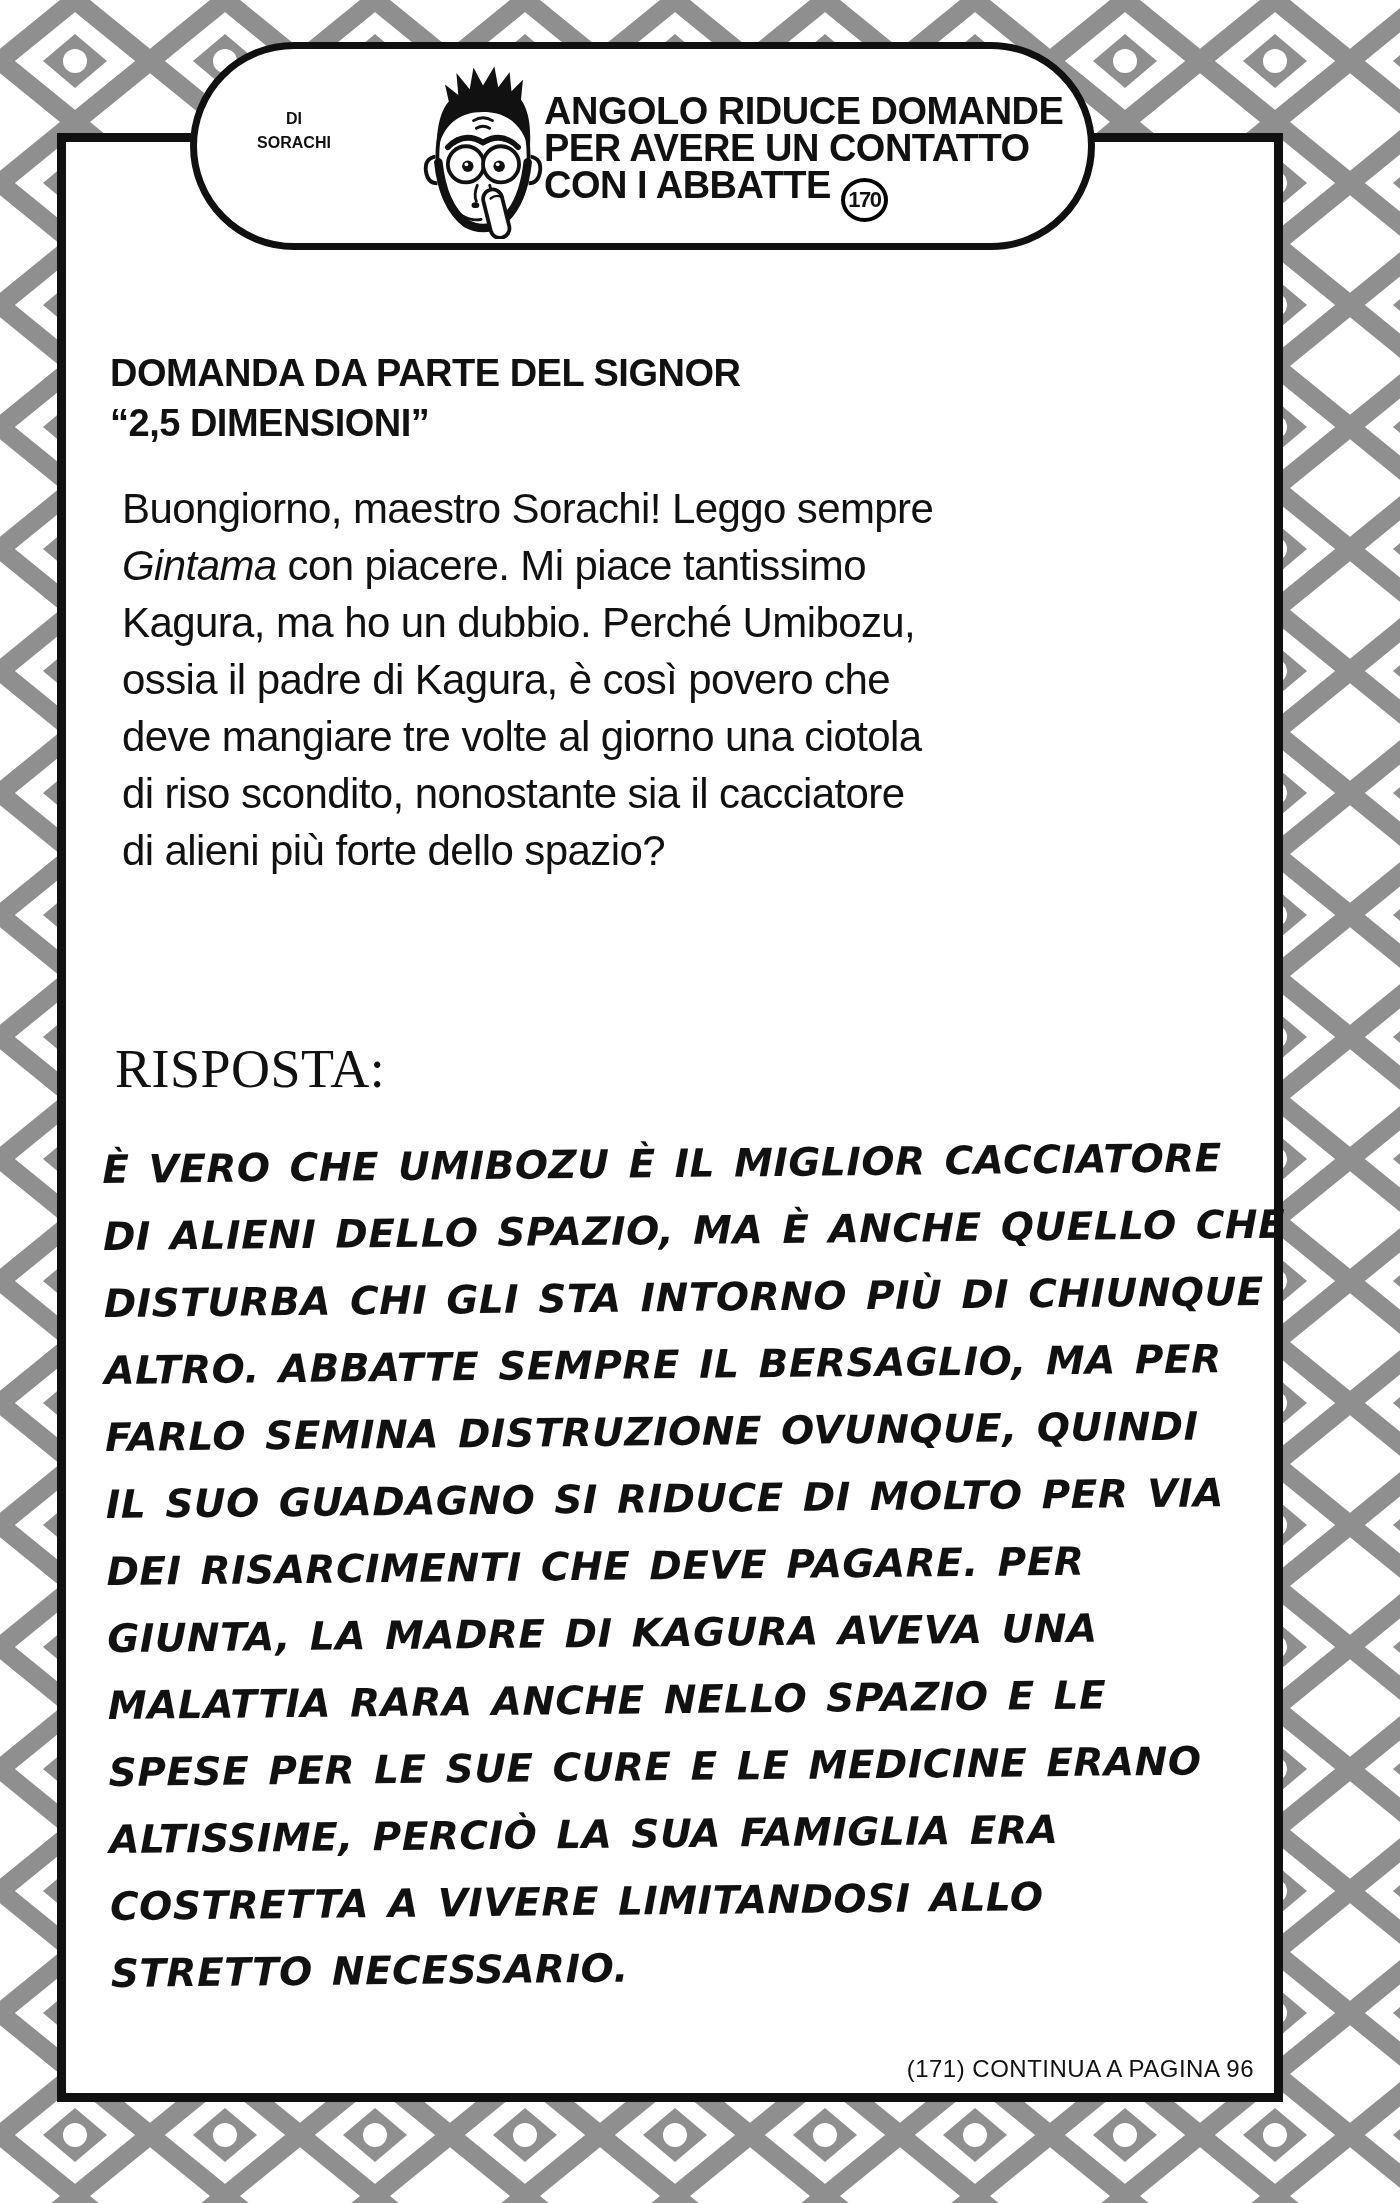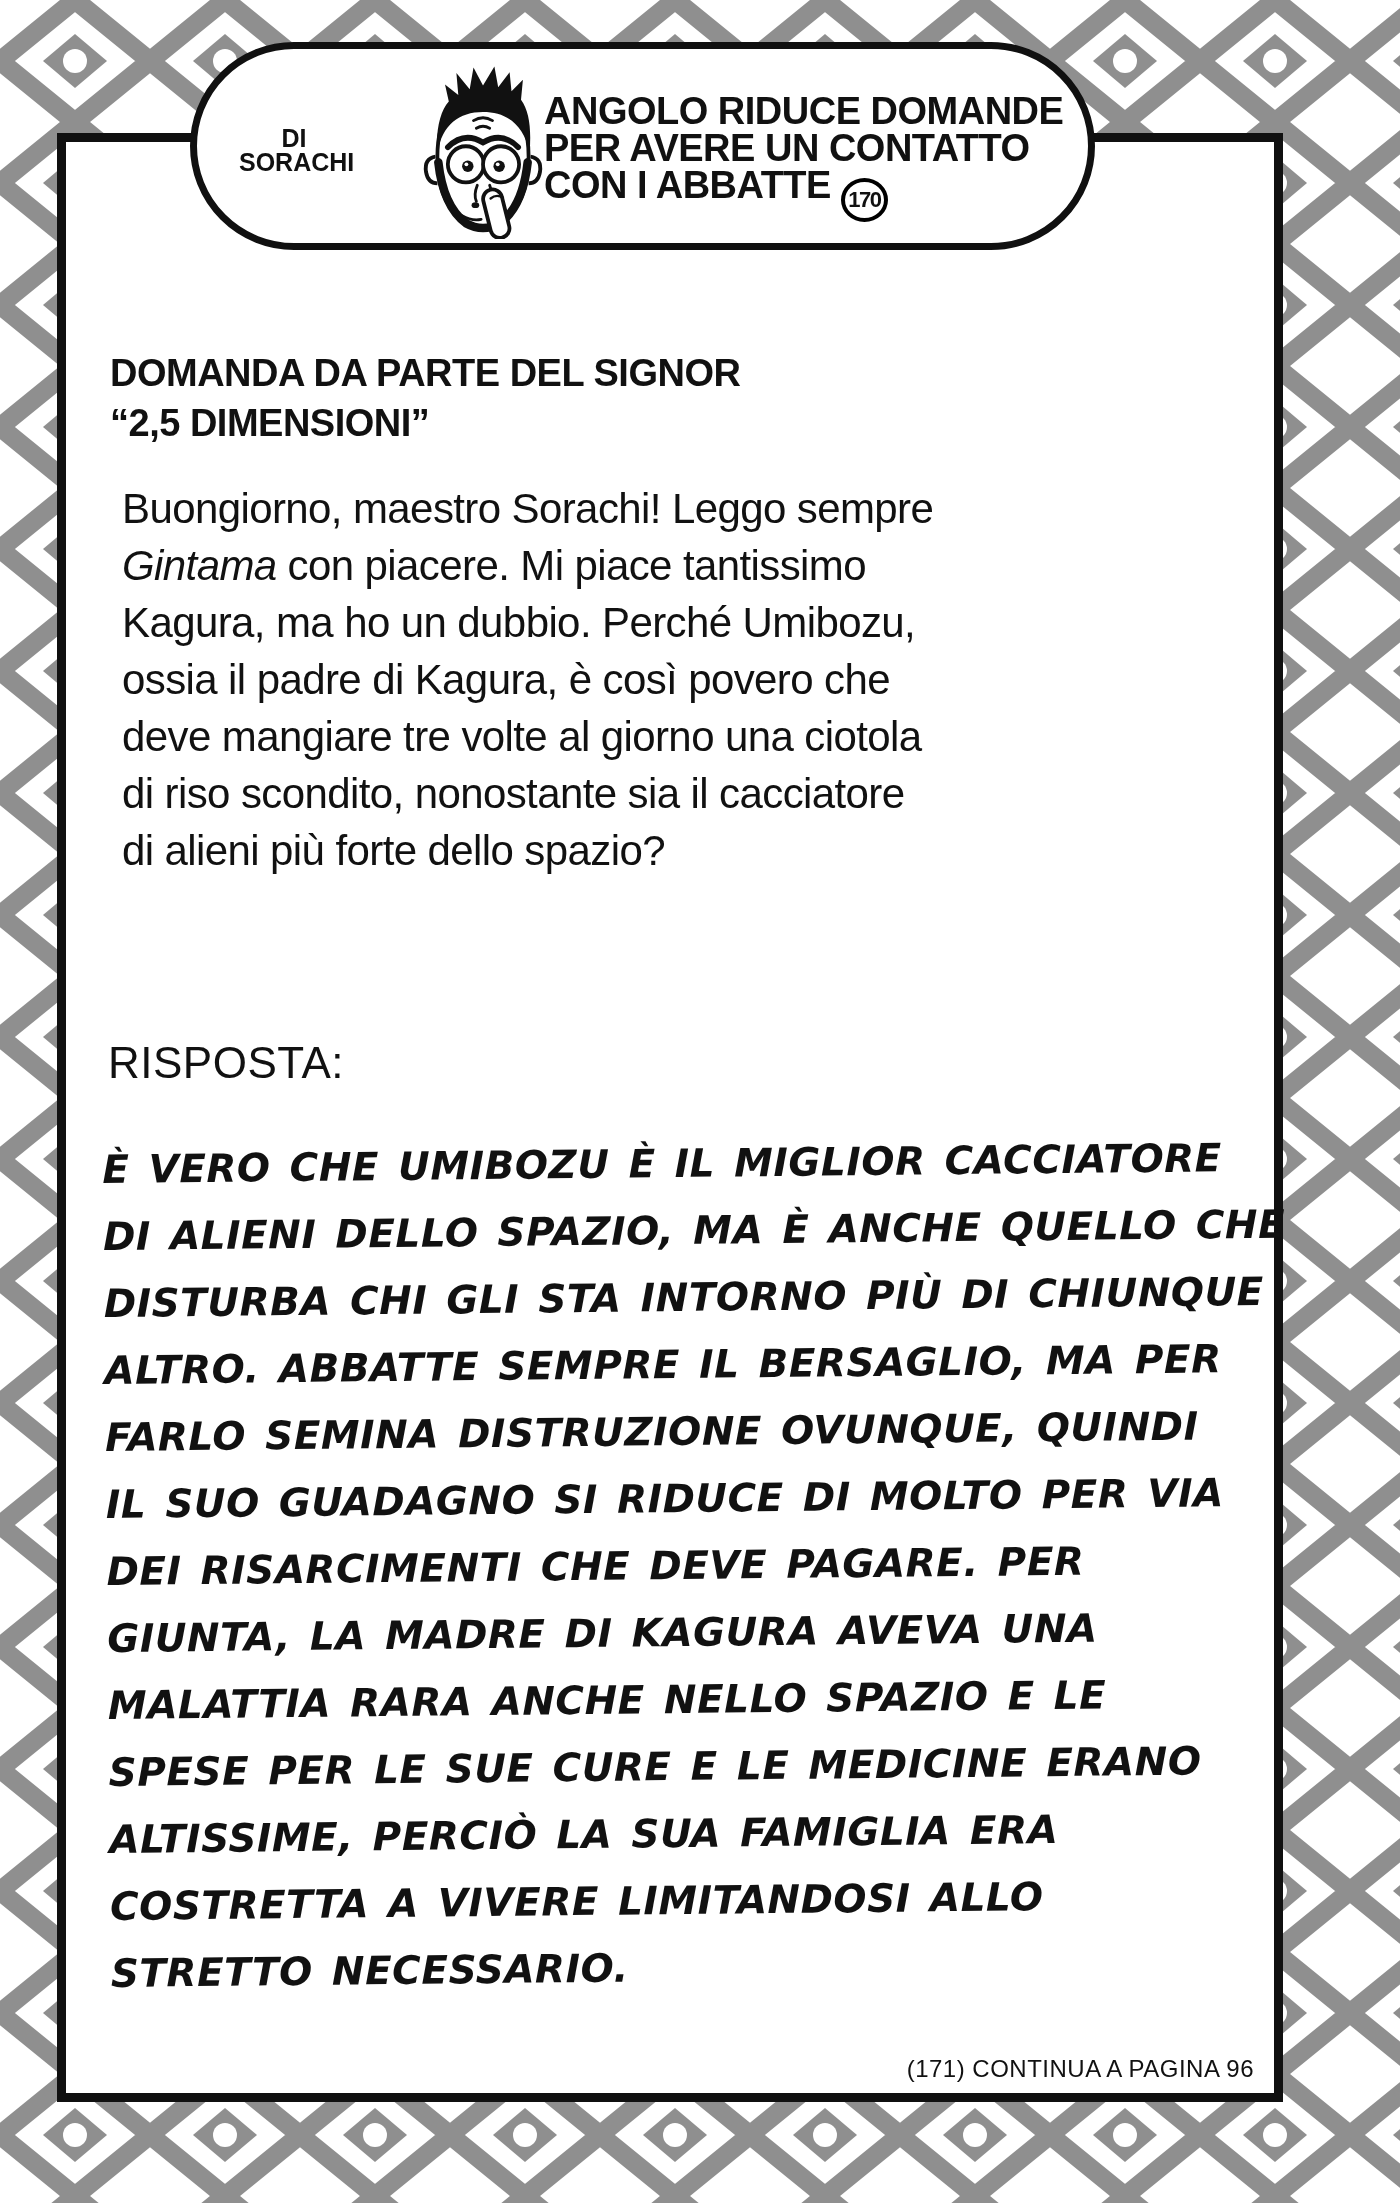--- a/index.html
+++ b/index.html
@@ -25,22 +25,22 @@
   
   .capsule {
     position:absolute; left:190px; top:42px;
     width:905px; height:208px;
     background:#fff; border:7px solid #101010;
     border-radius:104px;
     z-index:2;
   }
   .credit {
     position:absolute; left:42px; top:58px; width:110px;
-    font-weight:bold; font-size:25px; line-height:24px;
-    text-align:center; white-space:pre-line; letter-spacing:0;margin-top:19px;
+    font-weight:bold; font-size:16px; line-height:24px;
+    text-align:center; white-space:pre-line; letter-spacing:0;
   }
   .monkey {
     position:absolute; left:210px; top:14px; width:152px; height:176px;
   }
   .cap-title {
     position:absolute; left:347px; top:44px;
     font-weight:bold; font-size:38px; line-height:37px;
     letter-spacing:-0.5px; white-space:nowrap;
   }
   .badge {
@@ -58,22 +58,22 @@
   }
   .q-body {
     position:absolute; left:56px; top:338px;
     font-size:42px; line-height:57px; letter-spacing:-0.6px;
     white-space:pre-line; width:1100px;
   }
   .q-body b { font-weight:normal; font-style:italic; }
 
   
   .a-label {
-    position:absolute; left:42px; top:896px;
-    font-size:44px; letter-spacing:0.5px;
+    position:absolute; left:49px; top:896px;
+    font-size:54px; letter-spacing:0.5px;font-family:Liberation Serif, serif;
   }
   .a-text {
     position:absolute; left:36px; top:994px;
     font-family:"DejaVu Sans", sans-serif;
     font-weight:700; font-style:italic;
     font-size:39px; line-height:67px;
     letter-spacing:0.5px; word-spacing:5px;
     transform:rotate(-0.6deg); transform-origin:0 0;
     white-space:nowrap;
   }

